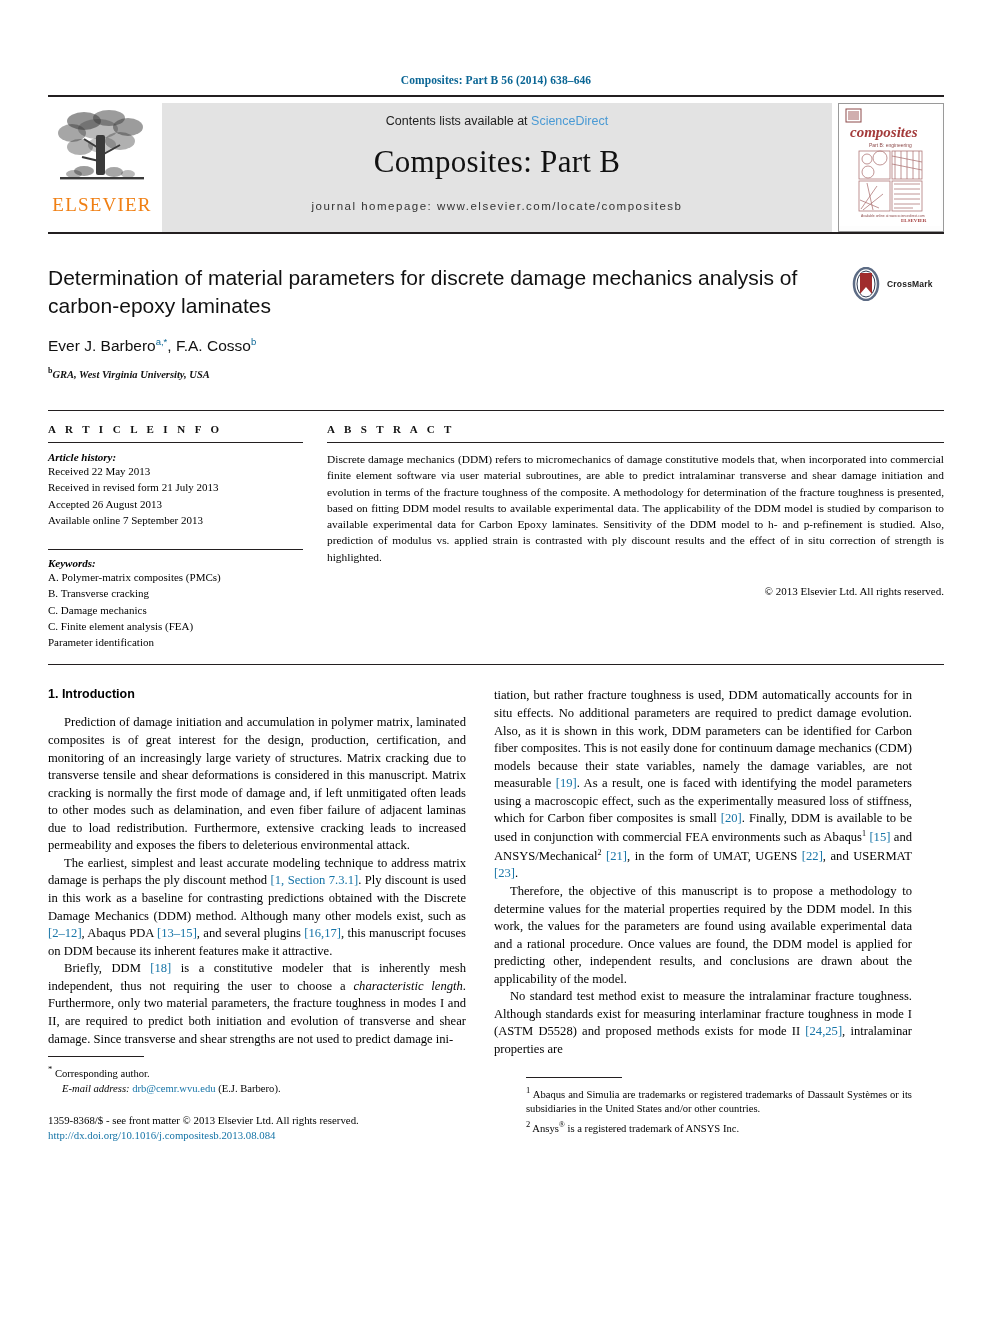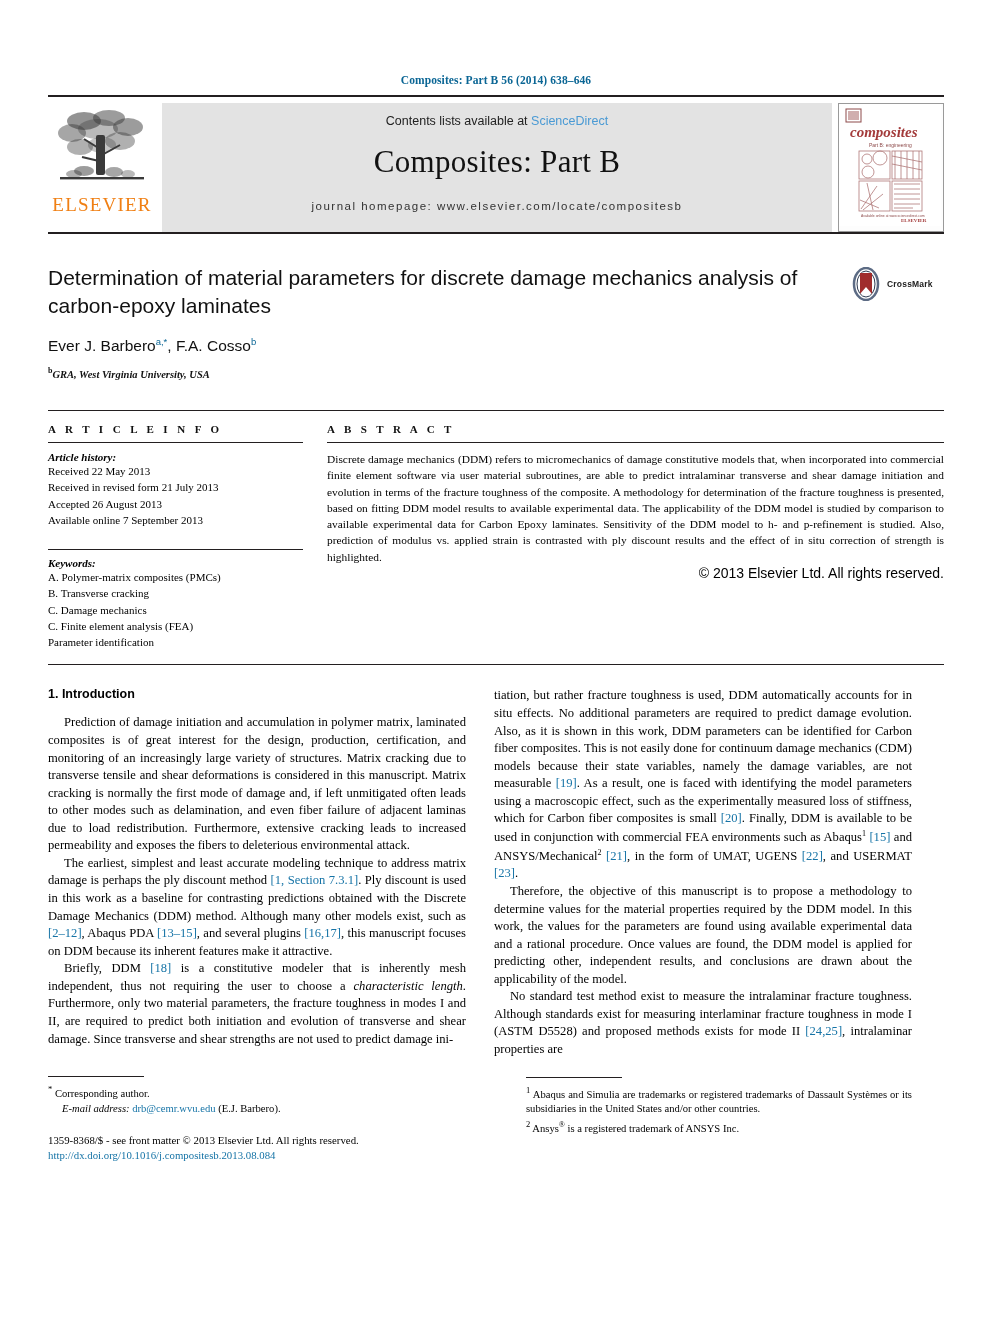--- a/index.html
+++ b/index.html
@@ -197,24 +197,24 @@
   }
   .kw-block { margin-top: 21px; }
   .kw-block .hr-thin { margin-bottom: 7px; }
   .abstract-text {
     font-family: "Liberation Serif", serif;
     font-size: 11.4px;
     line-height: 1.43;
     text-align: justify;
   }
   .copyright {
-    font-family: Liberation Sans, sans-serif;
-    font-size: 14px;
+    font-family: Liberation Serif, serif;
+    font-size: 11px;
     text-align: right;
-    margin-top: 0;
+    margin-top: 20px;
   }
   .info-abstract-bottom {
     margin: 14px 48px 0 48px;
     border-top: 1px solid #231f20;
   }
 
   
   .body-cols {
     margin: 22px 48px 0 48px;
     display: flex;
@@ -235,21 +235,21 @@
     margin: 0;
     text-indent: 16px;
     hyphens: manual;
   }
   p.bodytext.cont { text-indent: 0; }
   .ref { color: #1573a6; }
   .ital { font-style: italic; }
   sup.fn { font-size: 8px; vertical-align: super; }
 
   
-  .fn-block { margin-top: 28px; }
+  .fn-block { margin-top: 8px; }
   .fn-rule {
     width: 96px;
     border-top: 1px solid #231f20;
     height: 0;
     margin-bottom: 6px;
   }
   .fn-line {
     font-size: 10.6px;
     line-height: 1.42;
     text-align: justify;

